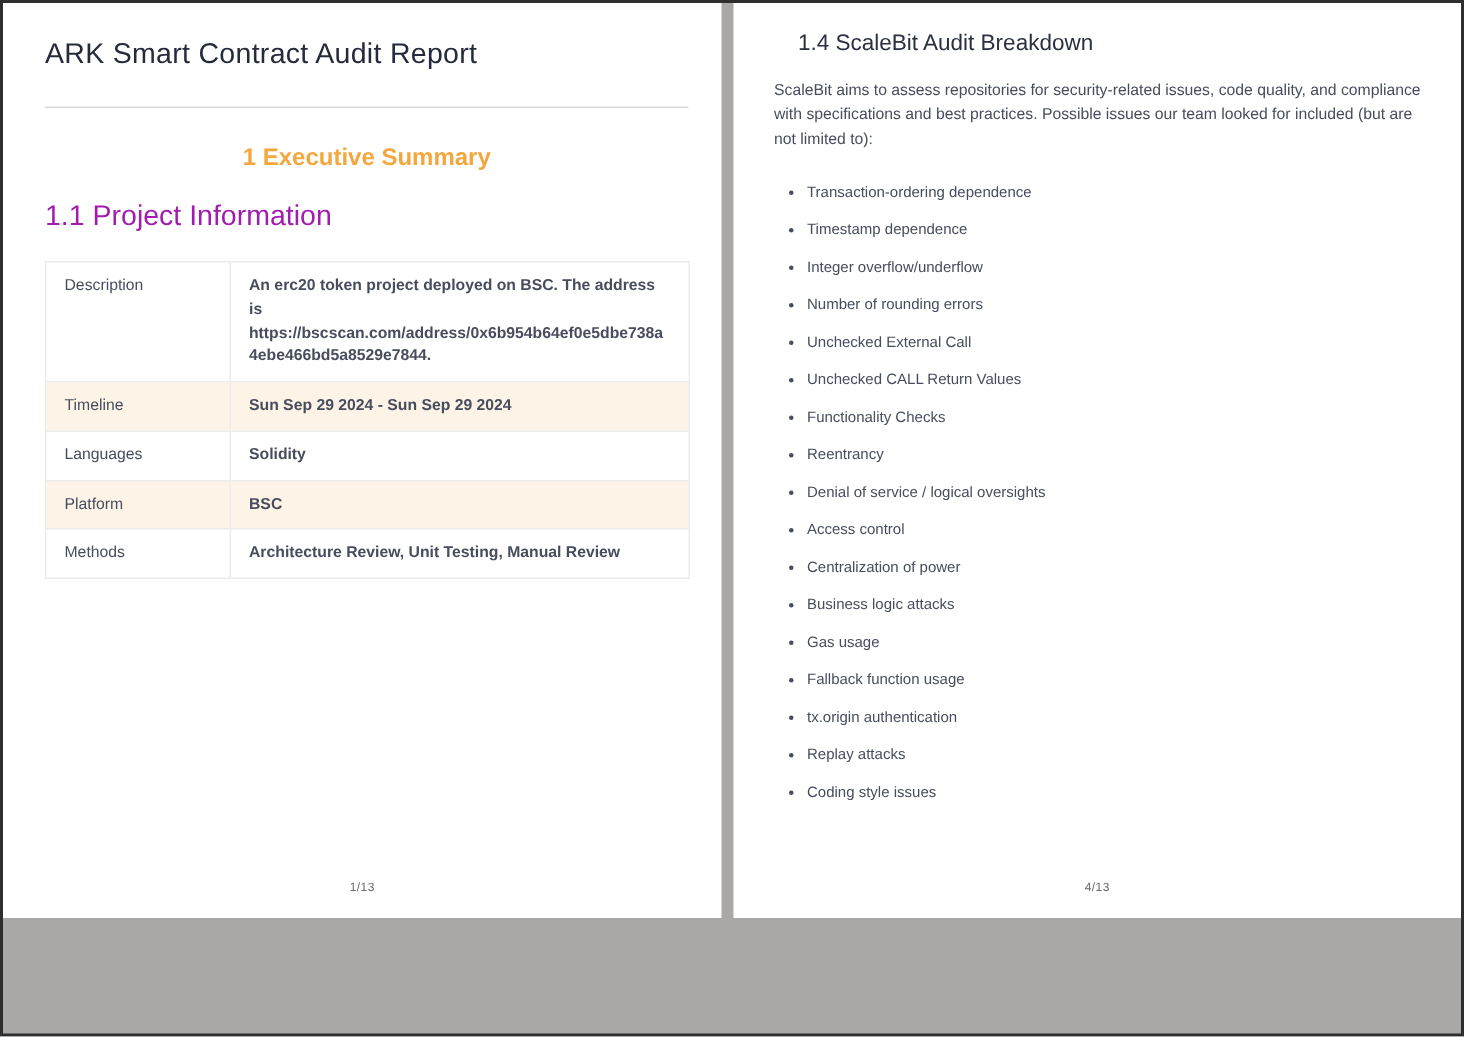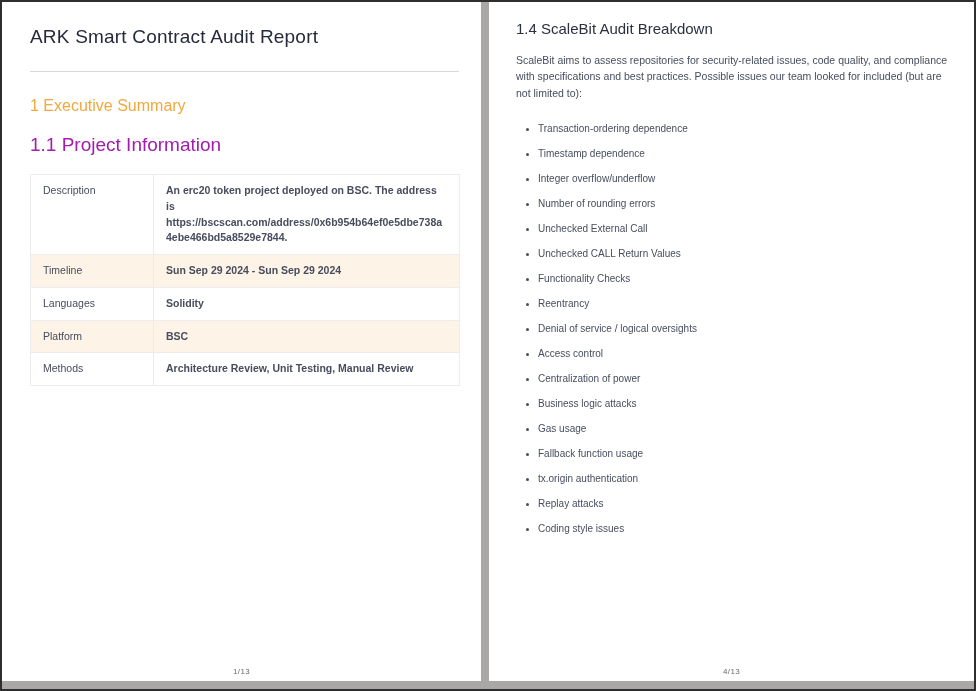--- a/index.html
+++ b/index.html
@@ -11,21 +11,21 @@
   .viewport {
     position: relative;
     width: 976px; height: 691px;
     border: 2px solid #2e2e2e;
     background: #aaa7a7;
     display: flex;
     overflow: hidden;
   }
   .page {
     background: #ffffff;
-    height: 679px;
+    height: 610px;
     position: relative;
   }
   .page-left  { width: 479px; padding: 0 22px 0 28px; }
   .gutter     { width: 8px; height: 679px; }
   .page-right { width: 485px; padding: 0 26px 0 27px; }
 
   
   .report-title {
     margin: 23px 0 0 0;
     font-size: 19px;
@@ -35,23 +35,24 @@
     line-height: 1.3;
   }
   .title-rule {
     border: none;
     border-top: 1px solid #d8d8d8;
     margin: 21px 0 0 0;
   }
   .section-heading {
     margin: 24px 0 0 0;
     font-size: 16px;
-    font-weight: 400;
+    font-weight: 700;
     color: #f2a83e;
     line-height: 1.3;
+    text-align: center;
   }
   .subsection-heading {
     margin: 17px 0 0 0;
     font-size: 19px;
     font-weight: 500;
     color: #a21caf;
     line-height: 1.3;
   }
   table.info-table {
     margin-top: 16px;
@@ -65,21 +66,21 @@
     padding: 8px 12px;
     line-height: 1.5;
     vertical-align: top;
   }
   .info-table td.cell-label { width: 123px; }
   .info-table td.cell-value { overflow-wrap: anywhere; word-break: break-word; font-weight: bold; }
   .info-table tr.alt { background: #fdf3e6; }
 
   
   .rp-heading {
-    margin: 17px 0 0 0;
+    margin: 17px 0 0 16px;
     font-size: 15px;
     font-weight: 500;
     color: #2b3040;
     line-height: 1.3;
   }
   .rp-paragraph {
     margin: 13px 0 0 0;
     width: 438px;
     font-size: 10.5px;
     line-height: 1.6;
@@ -94,21 +95,21 @@
     font-size: 10px;
     line-height: 1.5;
     color: #474d5d;
     margin-bottom: 10px;
   }
   ul.audit-list li::marker { color: #474d5d; font-size: 9px; }
 
   
   .page-num {
     position: absolute;
-    bottom: 5px; left: 0; right: 0;
+    bottom: 16px; left: 0; right: 0;
     text-align: center;
     font-size: 8px;
     color: #6a6a6a;
     letter-spacing: 0.3px;
   }
 </style>
 </head>
 <body>
 
 <div class="viewport">

